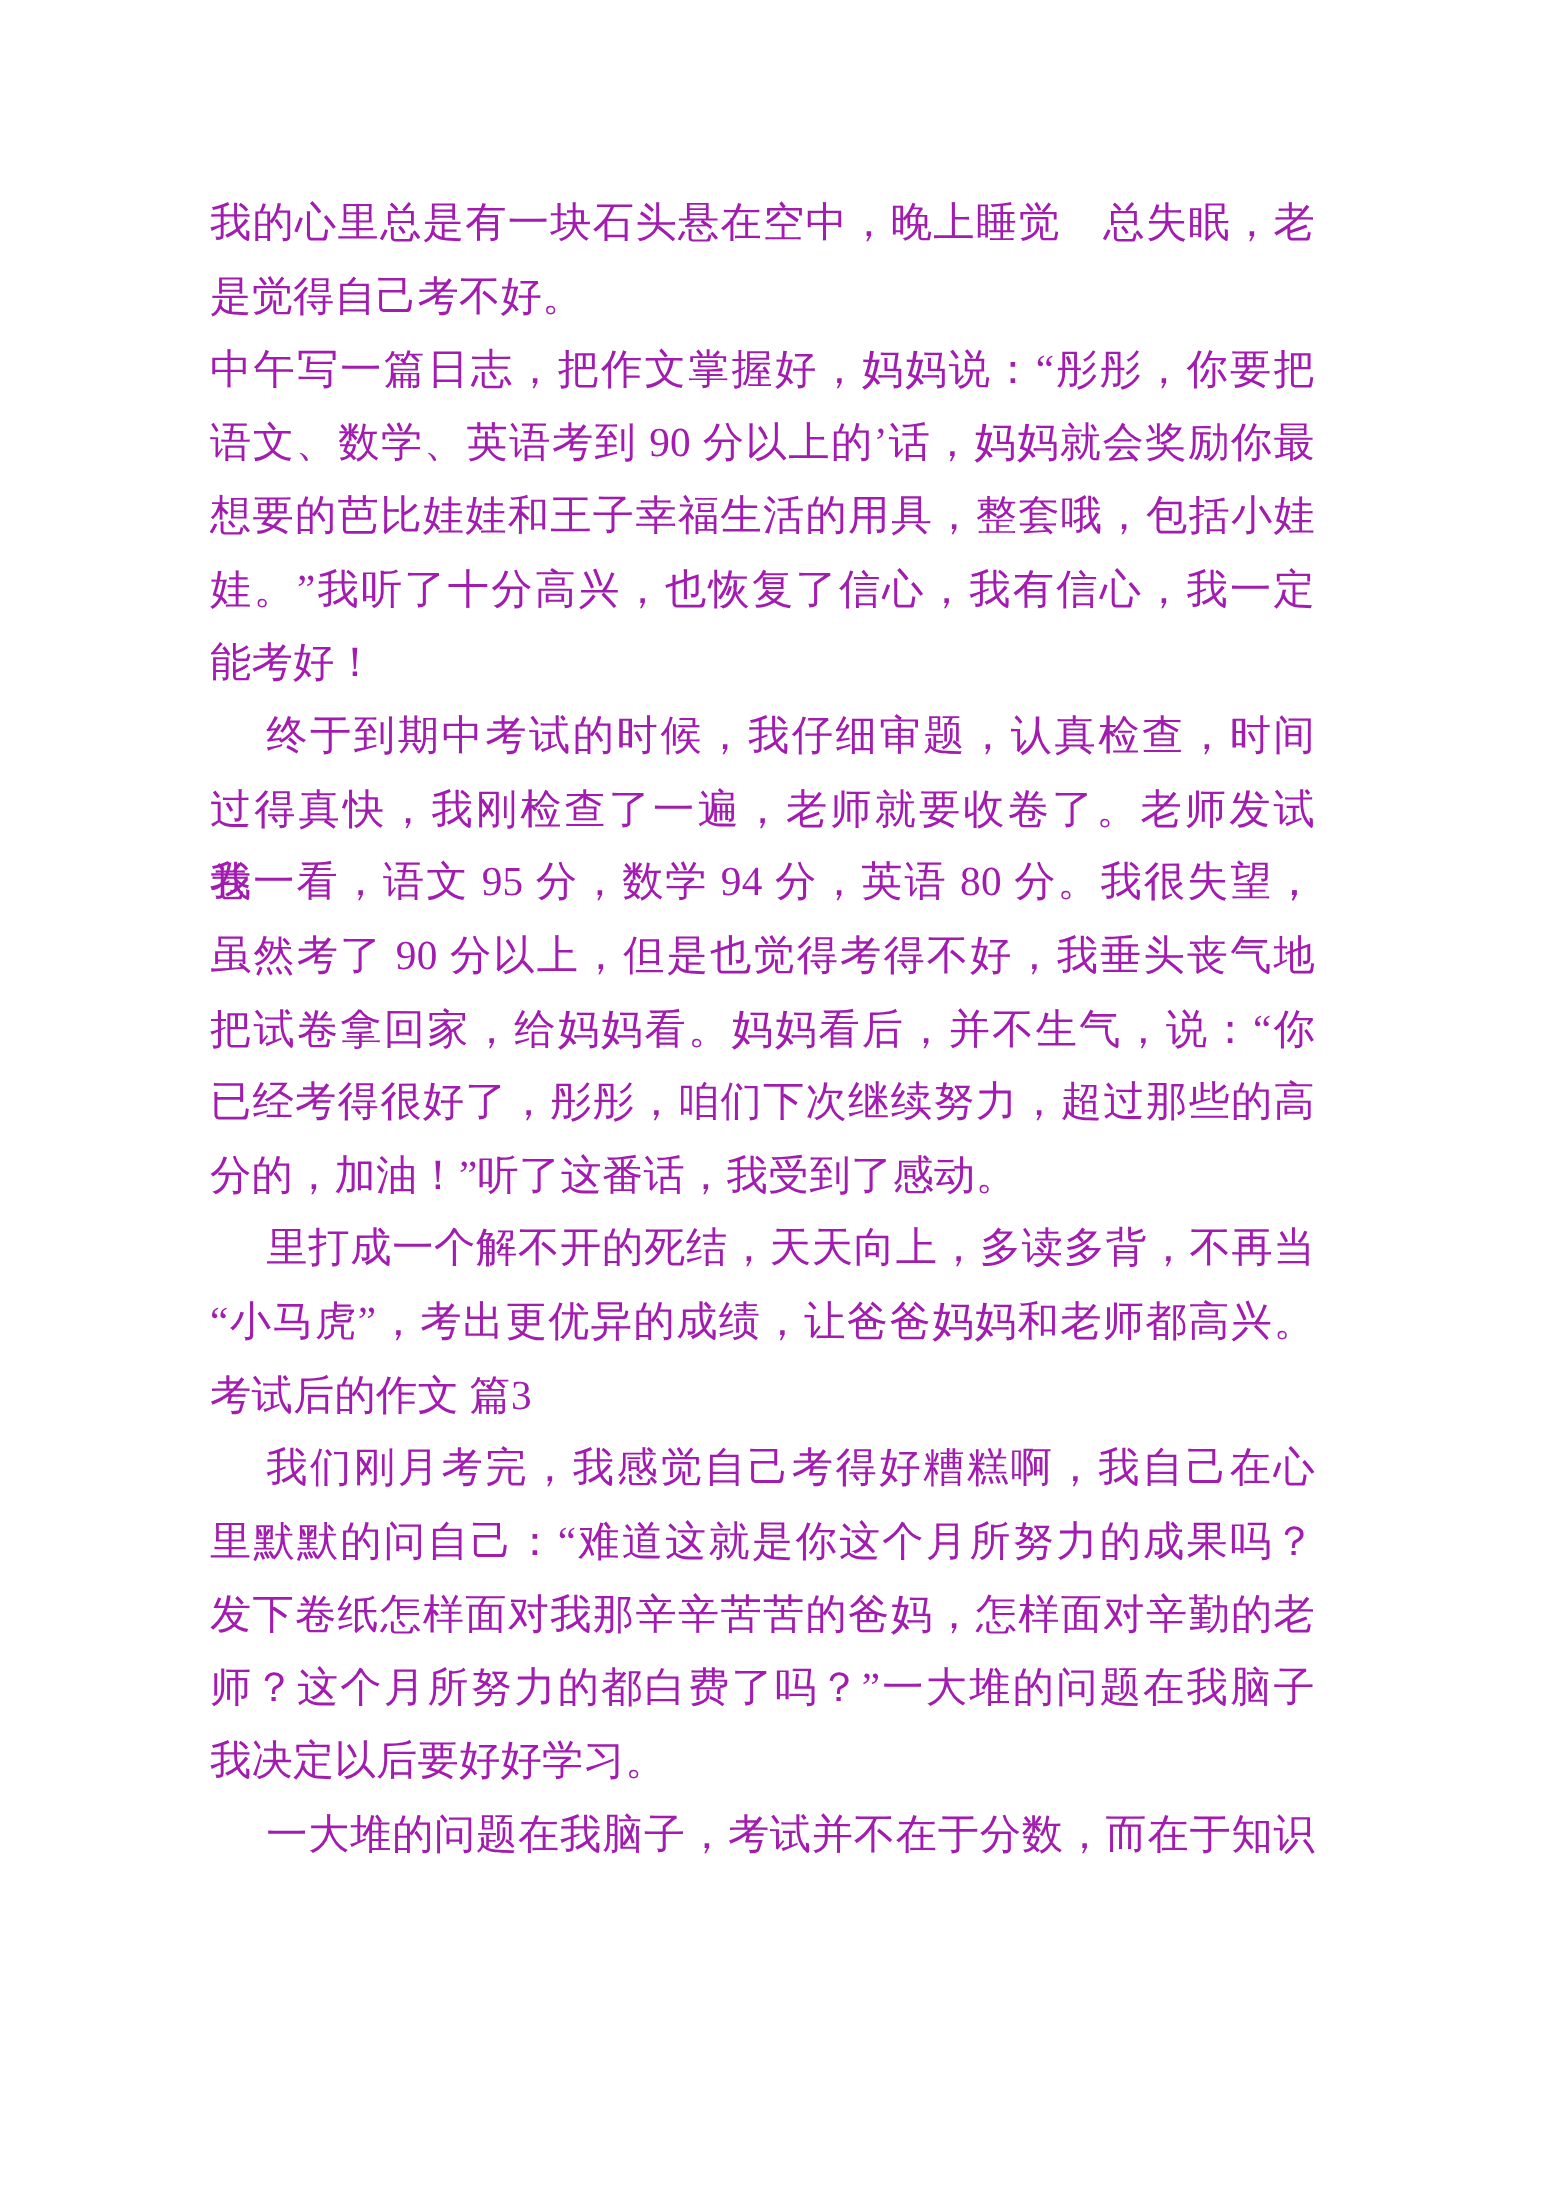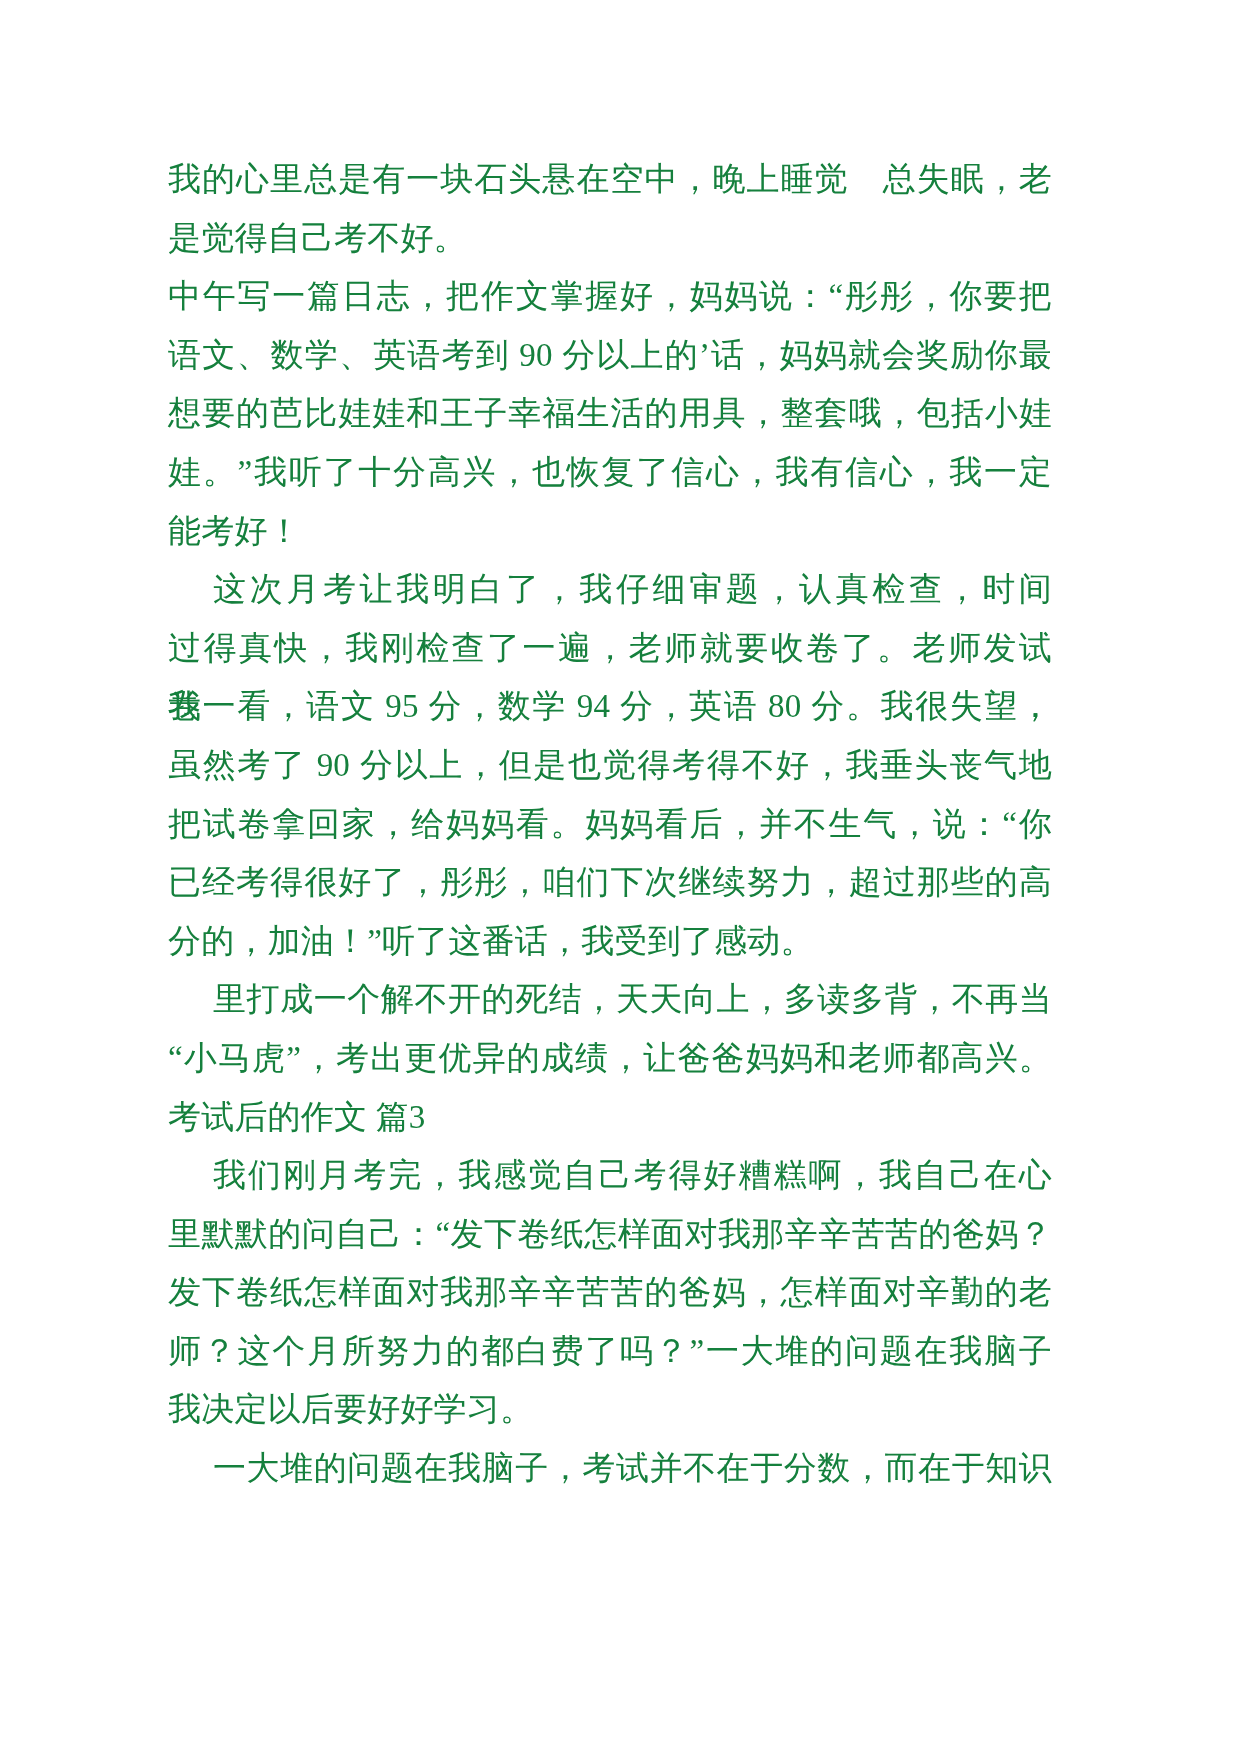--- a/index.html
+++ b/index.html
@@ -16,21 +16,21 @@
   }
   .text-block {
     position: absolute;
     left: 168px;
     top: 150px;
     width: 884px;
   }
   .line {
     font-family: "Liberation Serif", "DejaVu Serif", serif;
     font-size: 33px;
-    color: #15803d;
+    color: #a21caf;
     height: 58.6px;
     line-height: 58.6px;
     text-align: justify;
     text-align-last: justify;
     -moz-text-align-last: justify;
     text-justify: distribute;
     letter-spacing: 0.2px;
     white-space: normal;
   }
   .line.short {
@@ -46,30 +46,30 @@
 
 <div class="page">
   <div class="text-block" id="text-block">
       <div class="line">我的心里总是有一块石头悬在空中，晚上睡觉　总失眠，老</div>
       <div class="line short">是觉得自己考不好。</div>
       <div class="line">中午写一篇日志，把作文掌握好，妈妈说：“彤彤，你要把</div>
       <div class="line">语文、数学、英语考到 90 分以上的’话，妈妈就会奖励你最</div>
       <div class="line">想要的芭比娃娃和王子幸福生活的用具，整套哦，包括小娃</div>
       <div class="line">娃。”我听了十分高兴，也恢复了信心，我有信心，我一定</div>
       <div class="line short">能考好！</div>
-      <div class="line indent">这次月考让我明白了，我仔细审题，认真检查，时间</div>
+      <div class="line indent">终于到期中考试的时候，我仔细审题，认真检查，时间</div>
       <div class="line">过得真快，我刚检查了一遍，老师就要收卷了。老师发试卷，</div>
       <div class="line">我一看，语文 95 分，数学 94 分，英语 80 分。我很失望，</div>
       <div class="line">虽然考了 90 分以上，但是也觉得考得不好，我垂头丧气地</div>
       <div class="line">把试卷拿回家，给妈妈看。妈妈看后，并不生气，说：“你</div>
       <div class="line">已经考得很好了，彤彤，咱们下次继续努力，超过那些的高</div>
       <div class="line short">分的，加油！”听了这番话，我受到了感动。</div>
       <div class="line indent">里打成一个解不开的死结，天天向上，多读多背，不再当</div>
       <div class="line">“小马虎”，考出更优异的成绩，让爸爸妈妈和老师都高兴。</div>
       <div class="line short">考试后的作文 篇3</div>
       <div class="line indent">我们刚月考完，我感觉自己考得好糟糕啊，我自己在心</div>
-      <div class="line">里默默的问自己：“发下卷纸怎样面对我那辛辛苦苦的爸妈？</div>
+      <div class="line">里默默的问自己：“难道这就是你这个月所努力的成果吗？</div>
       <div class="line">发下卷纸怎样面对我那辛辛苦苦的爸妈，怎样面对辛勤的老</div>
       <div class="line">师？这个月所努力的都白费了吗？”一大堆的问题在我脑子</div>
       <div class="line short">我决定以后要好好学习。</div>
       <div class="line indent">一大堆的问题在我脑子，考试并不在于分数，而在于知识</div>
     </div>
 </div>
 
 </body></html>

